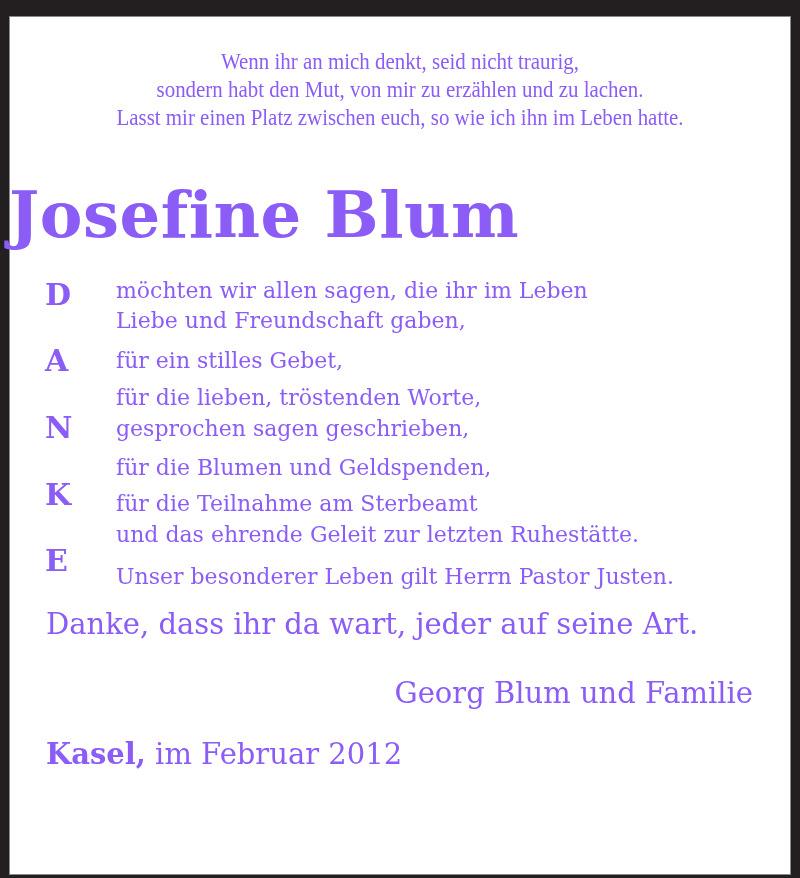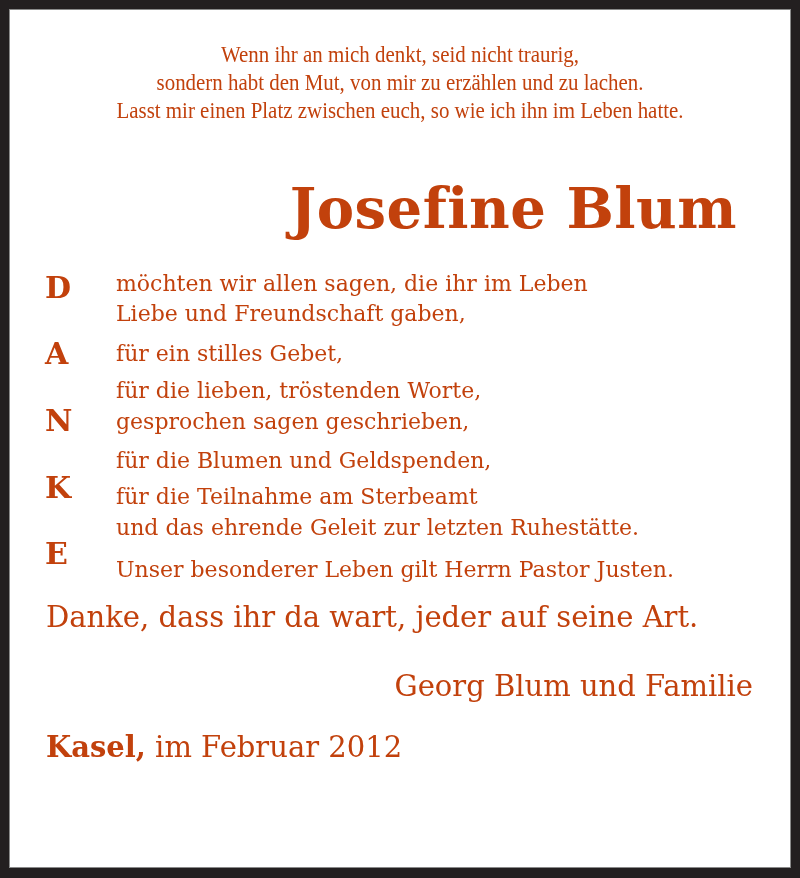--- a/index.html
+++ b/index.html
@@ -1,30 +1,30 @@
 <!DOCTYPE html>
 <html><head>
 <meta charset="utf-8">
 <style>
   html, body { margin: 0; padding: 0; }
   body { width: 800px; height: 878px; background: #231f20; position: relative; overflow: hidden; }
   .card {
-    position: absolute; left: 9px; top: 9px; width: 782px; height: 859px;
-    background: #ffffff; color: #c2410c;
+    position: absolute; left: 9px; top: 16px; width: 782px; height: 859px;
+    background: #ffffff; color: #8b5cf6;
     box-shadow: inset 0 0 0 1px #8a8a8a;
   }
   .poem {
     position: absolute; left: 0; top: 32px; width: 782px; text-align: center;
     font-family: "Liberation Serif", serif; font-size: 22.5px; line-height: 28px;
     transform: scaleX(0.93); transform-origin: center top;
   }
   .poem div { white-space: nowrap; }
   .title {
-    position: absolute; left: 0; top: 164px; width: 728px; text-align: right;
-    font-family: "DejaVu Serif", serif; font-weight: bold; font-size: 56px; line-height: 70px;
+    position: absolute; left: 0; top: 164px; width: 728px; text-align: left;
+    font-family: "DejaVu Serif", serif; font-weight: bold; font-size: 64px; line-height: 70px;
     letter-spacing: 0.5px;
   }
   .letter {
     position: absolute; left: 36px; width: 30px;
     font-family: "DejaVu Serif", serif; font-weight: bold; font-size: 30px; line-height: 34px;
   }
   .line {
     position: absolute; left: 107px; white-space: nowrap;
     font-family: "DejaVu Serif", serif; font-size: 22px; line-height: 30px;
   }

